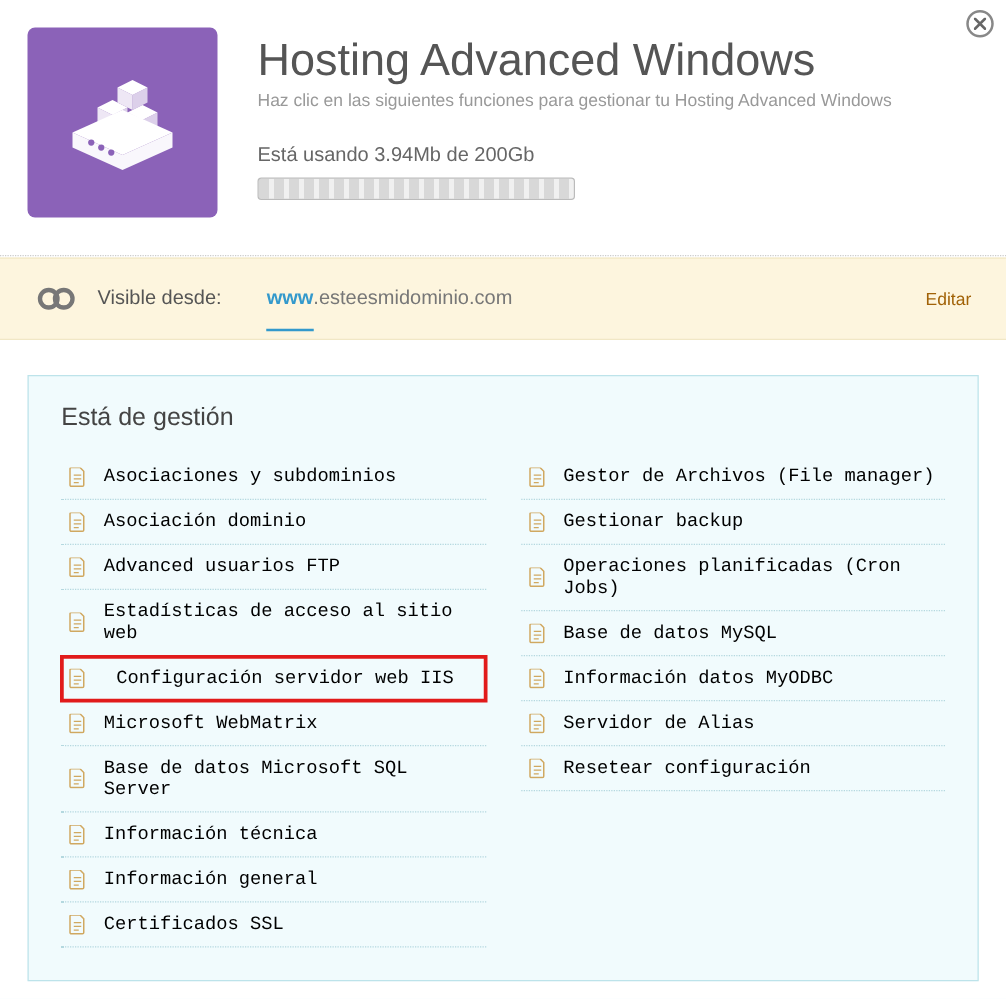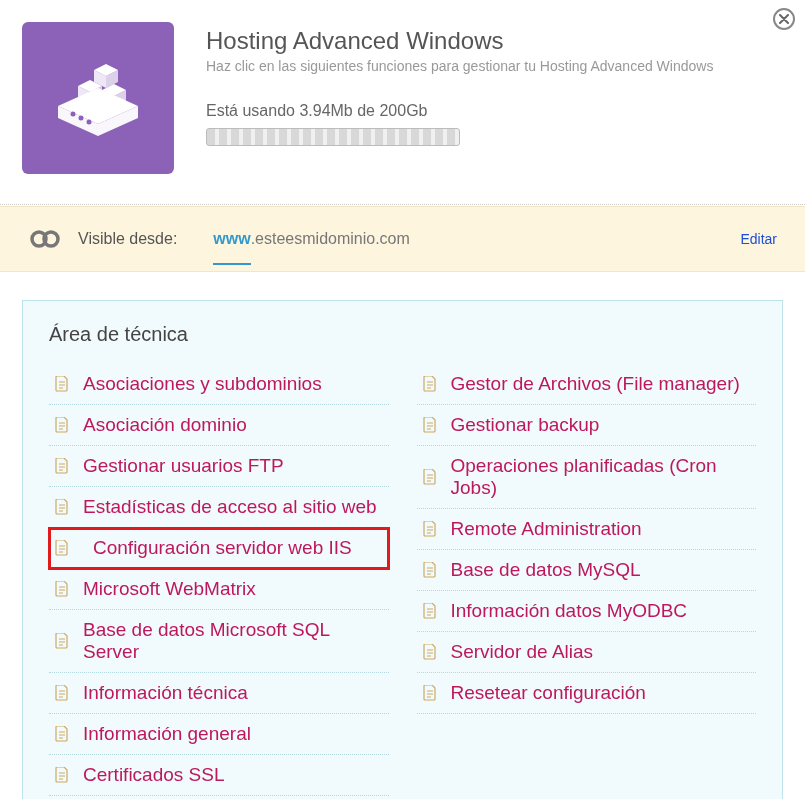--- a/index.html
+++ b/index.html
@@ -37,21 +37,21 @@
     height: 152px;
     background: #8b62b8;
     border-radius: 6px;
     display: flex;
     align-items: center;
     justify-content: center;
     flex-shrink: 0;
   }
   .header-content { flex: 1; padding-top: 6px; }
   .title {
-    font-size: 24px;
+    font-size: 36px;
     font-weight: 300;
     color: #555;
     line-height: 1.1;
     margin-bottom: 4px;
   }
   .subtitle {
     font-size: 14px;
     color: #999;
     margin-bottom: 28px;
   }
@@ -82,21 +82,21 @@
   .domain-bar .label { color: #555; }
   .domain-url { color: #777; margin-left: 20px; }
   .domain-url .www {
     color: #3399cc;
     font-weight: bold;
     border-bottom: 2px solid #3399cc;
     padding-bottom: 16px;
   }
   .edit-link {
     margin-left: auto;
-    color: #1d4ed8;
+    color: #a16207;
     font-size: 14px;
     cursor: pointer;
   }
   .mgmt {
     margin: 28px 22px 22px 22px;
     border: 1px solid #bde3ea;
     background: #f1fbfd;
     padding: 22px 26px 26px 26px;
   }
   .mgmt h2 {
@@ -121,24 +121,25 @@
     outline: 3px solid #e11b1b;
     outline-offset: -2px;
     gap: 24px;
   }
   .row .doc-icon {
     width: 14px;
     height: 16px;
     flex-shrink: 0;
   }
   .row a {
-    color: #be185d;
+    color: #000000;
     text-decoration: none;
-    font-size: 19px;
+    font-size: 15px;
     cursor: pointer;
+    font-family: Liberation Mono, monospace;
   }
   .link-icon {
     width: 34px;
     height: 28px;
     flex-shrink: 0;
   }
 </style>
 </head>
 <body>
 
@@ -193,21 +194,21 @@
     </g>
   </svg>
   <span class="label">Visible desde:</span>
   <span class="domain-url">
     <span class="www">www</span><span>.esteesmidominio.com</span>
   </span>
   <span class="edit-link">Editar</span>
 </div>
 
 <div class="mgmt">
-  <h2>Área de técnica</h2>
+  <h2>Está de gestión</h2>
   <div class="cols">
     <div class="col" id="col-left">
         <div class="row">
           <svg class="doc-icon" viewBox="0 0 14 16">
             <path d="M2 0 h7 l3 3 v11 a1 1 0 0 1 -1 1 h-9 a1 1 0 0 1 -1 -1 v-13 a1 1 0 0 1 1 -1 z" fill="none" stroke="#d0a860" stroke-width="1.2"></path>
             <path d="M4 6 h6 M4 9 h6 M4 12 h4" stroke="#d0a860" stroke-width="1"></path>
           </svg>
           <a>Asociaciones y subdominios</a>
         </div>
         <div class="row">
@@ -215,21 +216,21 @@
             <path d="M2 0 h7 l3 3 v11 a1 1 0 0 1 -1 1 h-9 a1 1 0 0 1 -1 -1 v-13 a1 1 0 0 1 1 -1 z" fill="none" stroke="#d0a860" stroke-width="1.2"></path>
             <path d="M4 6 h6 M4 9 h6 M4 12 h4" stroke="#d0a860" stroke-width="1"></path>
           </svg>
           <a>Asociación dominio</a>
         </div>
         <div class="row">
           <svg class="doc-icon" viewBox="0 0 14 16">
             <path d="M2 0 h7 l3 3 v11 a1 1 0 0 1 -1 1 h-9 a1 1 0 0 1 -1 -1 v-13 a1 1 0 0 1 1 -1 z" fill="none" stroke="#d0a860" stroke-width="1.2"></path>
             <path d="M4 6 h6 M4 9 h6 M4 12 h4" stroke="#d0a860" stroke-width="1"></path>
           </svg>
-          <a>Gestionar usuarios FTP</a>
+          <a>Advanced usuarios FTP</a>
         </div>
         <div class="row">
           <svg class="doc-icon" viewBox="0 0 14 16">
             <path d="M2 0 h7 l3 3 v11 a1 1 0 0 1 -1 1 h-9 a1 1 0 0 1 -1 -1 v-13 a1 1 0 0 1 1 -1 z" fill="none" stroke="#d0a860" stroke-width="1.2"></path>
             <path d="M4 6 h6 M4 9 h6 M4 12 h4" stroke="#d0a860" stroke-width="1"></path>
           </svg>
           <a>Estadísticas de acceso al sitio web</a>
         </div>
         <div class="row highlight">
           <svg class="doc-icon" viewBox="0 0 14 16">
@@ -288,27 +289,20 @@
             <path d="M4 6 h6 M4 9 h6 M4 12 h4" stroke="#d0a860" stroke-width="1"></path>
           </svg>
           <a>Gestionar backup</a>
         </div>
         <div class="row">
           <svg class="doc-icon" viewBox="0 0 14 16">
             <path d="M2 0 h7 l3 3 v11 a1 1 0 0 1 -1 1 h-9 a1 1 0 0 1 -1 -1 v-13 a1 1 0 0 1 1 -1 z" fill="none" stroke="#d0a860" stroke-width="1.2"></path>
             <path d="M4 6 h6 M4 9 h6 M4 12 h4" stroke="#d0a860" stroke-width="1"></path>
           </svg>
           <a>Operaciones planificadas (Cron Jobs)</a>
-        </div>
-        <div class="row">
-          <svg class="doc-icon" viewBox="0 0 14 16">
-            <path d="M2 0 h7 l3 3 v11 a1 1 0 0 1 -1 1 h-9 a1 1 0 0 1 -1 -1 v-13 a1 1 0 0 1 1 -1 z" fill="none" stroke="#d0a860" stroke-width="1.2"></path>
-            <path d="M4 6 h6 M4 9 h6 M4 12 h4" stroke="#d0a860" stroke-width="1"></path>
-          </svg>
-          <a>Remote Administration</a>
         </div>
         <div class="row">
           <svg class="doc-icon" viewBox="0 0 14 16">
             <path d="M2 0 h7 l3 3 v11 a1 1 0 0 1 -1 1 h-9 a1 1 0 0 1 -1 -1 v-13 a1 1 0 0 1 1 -1 z" fill="none" stroke="#d0a860" stroke-width="1.2"></path>
             <path d="M4 6 h6 M4 9 h6 M4 12 h4" stroke="#d0a860" stroke-width="1"></path>
           </svg>
           <a>Base de datos MySQL</a>
         </div>
         <div class="row">
           <svg class="doc-icon" viewBox="0 0 14 16">

